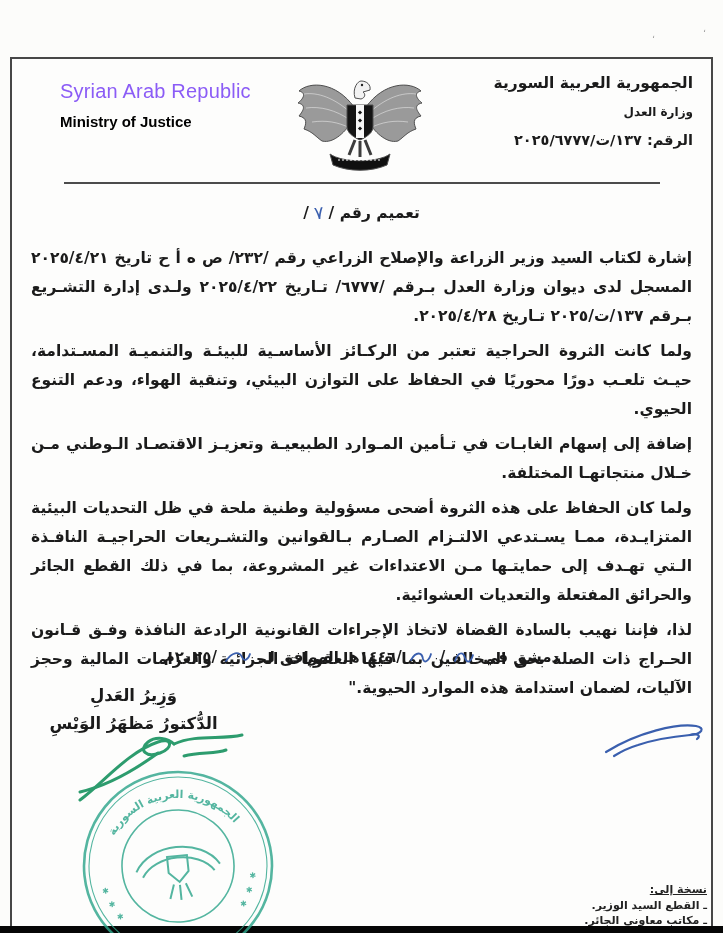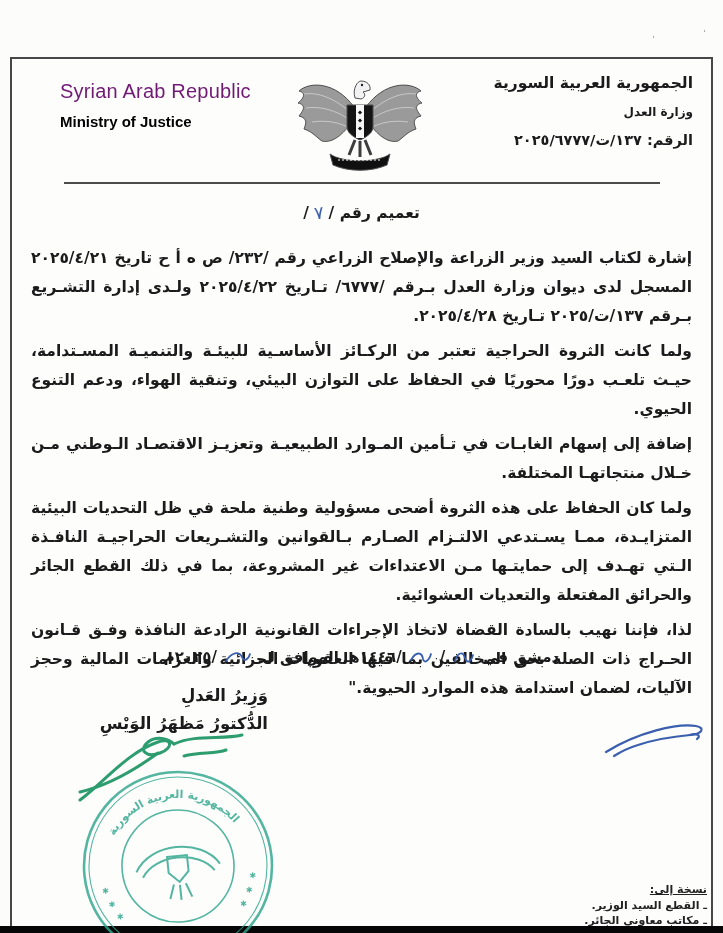--- a/index.html
+++ b/index.html
@@ -10,21 +10,21 @@
     font-family:"DejaVu Sans",sans-serif;color:#1b1b1b;
   }
   
   .frame{
     position:absolute;left:10px;top:57px;width:699px;height:880px;
     border:2px solid #474747;border-bottom:none;background:#fdfdfc;
   }
   .speck{position:absolute;color:#9a9a9a;font-size:9px;}
   
   .hdr-en{position:absolute;left:60px;top:80px;font-family:"Liberation Sans",sans-serif;}
-  .hdr-en .t1{font-size:20px;letter-spacing:.2px;color:#701a75;}
+  .hdr-en .t1{font-size:20px;letter-spacing:.2px;color:#8b5cf6;}
   .hdr-en .t2{font-size:15px;font-weight:700;margin-top:10px;color:#000000;}
   .emblem{position:absolute;left:294px;top:76px;width:132px;height:96px;}
   .hdr-ar{position:absolute;right:30px;top:74px;text-align:right;direction:rtl;}
   .hdr-ar .a1{font-size:15.5px;font-weight:700;}
   .hdr-ar .a2{font-size:12px;font-weight:700;margin-top:13px;}
   .hdr-ar .a3{font-size:14.5px;font-weight:700;margin-top:13px;}
   .divider{position:absolute;left:64px;top:182px;width:596px;height:2px;background:#4c4c4c;}
   
   .circ-title{
     position:absolute;left:0;top:204px;width:100%;
@@ -40,21 +40,21 @@
   }
   .body-text p{margin:0 0 6px 0;}
   
   .dateline{
     position:absolute;left:0;top:648px;width:100%;
     display:flex;justify-content:center;align-items:center;gap:7px;
     direction:rtl;font-size:15px;font-weight:700;
   }
   .sq{display:inline-block;vertical-align:middle;}
   
-  .sig-block{position:absolute;left:33px;top:686px;width:235px;text-align:right;direction:rtl;}
+  .sig-block{position:absolute;left:16px;top:686px;width:235px;text-align:center;direction:rtl;}
   .sig-block .s1{font-size:16.5px;font-weight:700;}
   .sig-block .s2{font-size:16.5px;font-weight:700;margin-top:9px;}
   .sig-green{position:absolute;left:66px;top:726px;width:300px;height:84px;z-index:3;}
   .stamp{position:absolute;left:56px;top:764px;width:244px;height:210px;z-index:2;}
   .scribble{position:absolute;left:596px;top:710px;width:116px;height:56px;}
   
   .cc{
     position:absolute;right:16px;top:840px;width:190px;
     direction:rtl;text-align:right;font-size:11px;font-weight:700;color:#222;
   }

